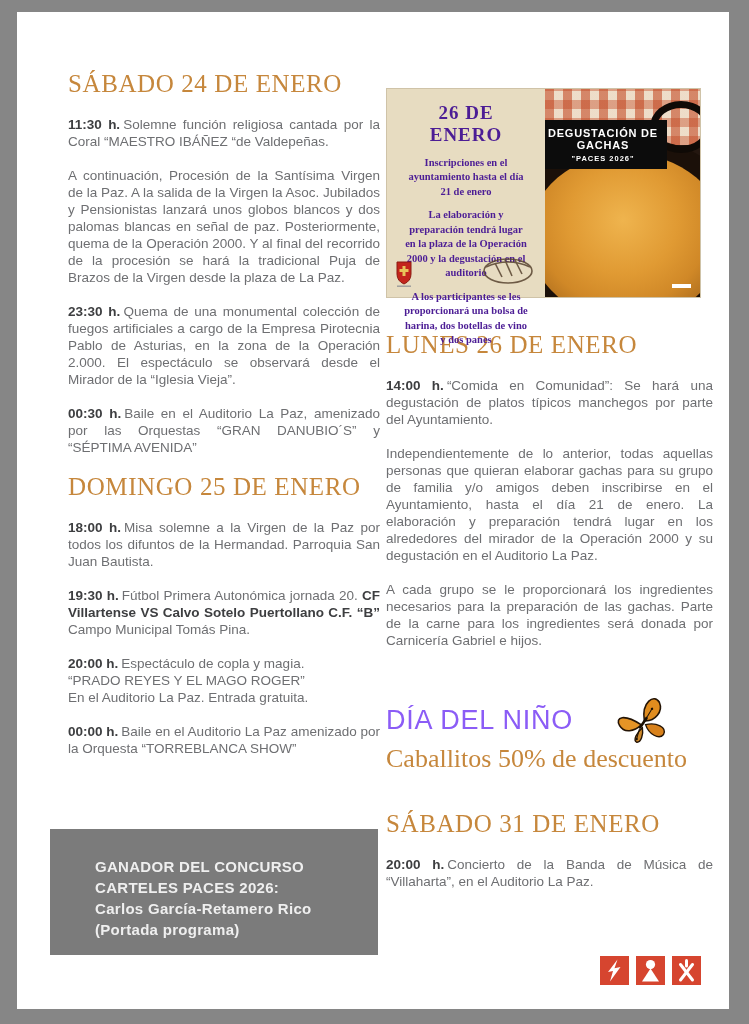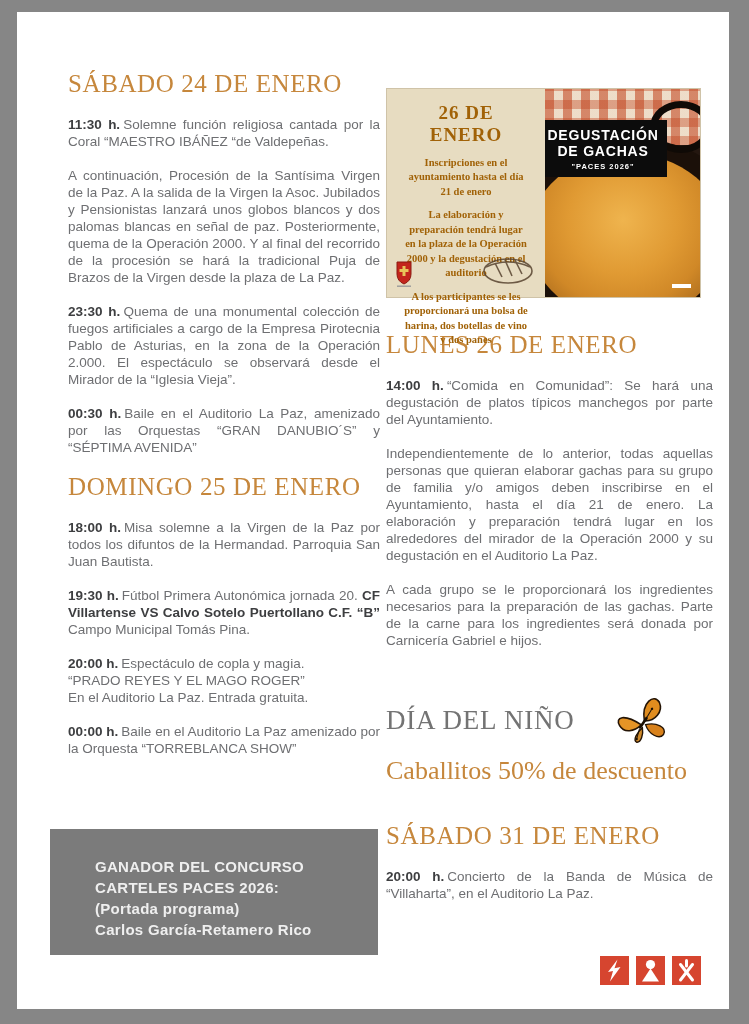--- a/index.html
+++ b/index.html
@@ -40,21 +40,21 @@
   }
 
   
   .poster{
     width:315px;height:210px;display:flex;box-sizing:border-box;
     border:1px solid #cfc3a8;margin-bottom:33px;background:#e7dcc1;
   }
   .poster-left{
     width:158px;box-sizing:border-box;position:relative;
     padding:11px 16px 6px;text-align:center;
-    font-family:"Liberation Serif",serif;color:#a16207;
+    font-family:"Liberation Serif",serif;color:#4c1d95;
   }
   .poster-title{font-size:19px;font-weight:bold;letter-spacing:1px;margin:2px 0 10px;}
   .poster-p{font-size:10.5px;font-weight:bold;line-height:1.38;margin:0 0 9px;}
   .crest{position:absolute;left:8px;bottom:5px;}
   .bread{position:absolute;right:10px;bottom:8px;opacity:.85;}
   .poster-right{flex:1;position:relative;background:#241710;overflow:hidden;}
   .gingham{
     position:absolute;left:0;right:0;top:0;height:56px;
     background-color:#ecdcc8;
     background-image:
@@ -72,27 +72,27 @@
   .gachas{
     position:absolute;left:-16px;top:64px;width:196px;height:168px;border-radius:50%;
     background:radial-gradient(ellipse at 48% 40%, #efb44e 0%, #e09a33 38%, #d08827 60%, #aa6b1d 80%, #6e4412 93%, #3a230c 100%);
     z-index:2;
   }
   .photo-label{
     position:absolute;left:-6px;top:31px;width:128px;z-index:4;
     background:#0c0c0c;color:#ffffff;text-align:center;
     padding:7px 4px 6px;box-sizing:border-box;
   }
-  .photo-label .l1{font-size:14px;font-weight:bold;letter-spacing:.8px;}
+  .photo-label .l1{font-size:11px;font-weight:bold;letter-spacing:.8px;}
   .photo-label .l2{font-size:7.5px;font-weight:bold;letter-spacing:1px;margin-top:3px;}
   .white-dash{position:absolute;right:9px;bottom:9px;width:19px;height:4px;background:#ffffff;z-index:4;}
 
   
-  .nino-h{font-family:Liberation Serif, serif;font-weight:400;color:#737373;
-          font-size:27px;letter-spacing:.8px;margin:0 0 20px;}
+  .nino-h{font-family:Liberation Sans, sans-serif;font-weight:400;color:#8b5cf6;
+          font-size:27px;letter-spacing:.8px;margin:0 0 8px;}
   .nino-sub{font-family:"Liberation Serif",serif;font-weight:400;color:#c6873c;
             font-size:26px;margin:0 0 36px;}
   .butterfly{position:absolute;left:597px;top:684px;z-index:5;}
 
   
   .logo-row{position:absolute;left:583px;top:944px;display:flex;gap:7px;}
   .sq{width:29px;height:29px;background:#d6452f;display:flex;align-items:center;justify-content:center;}
 </style>
 </head>
 <body>
@@ -121,22 +121,22 @@
     <p class="ev"><strong>20:00 h.</strong><span>Espectáculo de copla y magia.</span><br>
       <span>“PRADO REYES Y EL MAGO ROGER”</span><br>
       <span>En el Auditorio La Paz. Entrada gratuita.</span></p>
 
     <p class="ev"><strong>00:00 h.</strong><span>Baile en el Auditorio La Paz amenizado por la Orquesta “TORREBLANCA SHOW”</span></p>
   </div>
 
   <div class="winner">
     <div>GANADOR DEL CONCURSO</div>
     <div>CARTELES PACES 2026:</div>
+    <div>Carlos García-Retamero Rico</div>
     <div>(Portada programa)</div>
-    <div>Carlos García-Retamero Rico</div>
   </div>
 
   <div class="col-right">
 
     <div class="poster">
       <div class="poster-left">
         <div class="poster-title">26 DE ENERO</div>
         <p class="poster-p">Inscripciones en el ayuntamiento hasta el día 21 de enero</p>
         <p class="poster-p">La elaboración y preparación tendrá lugar en la plaza de la Operación 2000 y la degustación en el auditorio</p>
         <p class="poster-p">A los participantes se les proporcionará una bolsa de harina, dos botellas de vino y dos panes</p>

